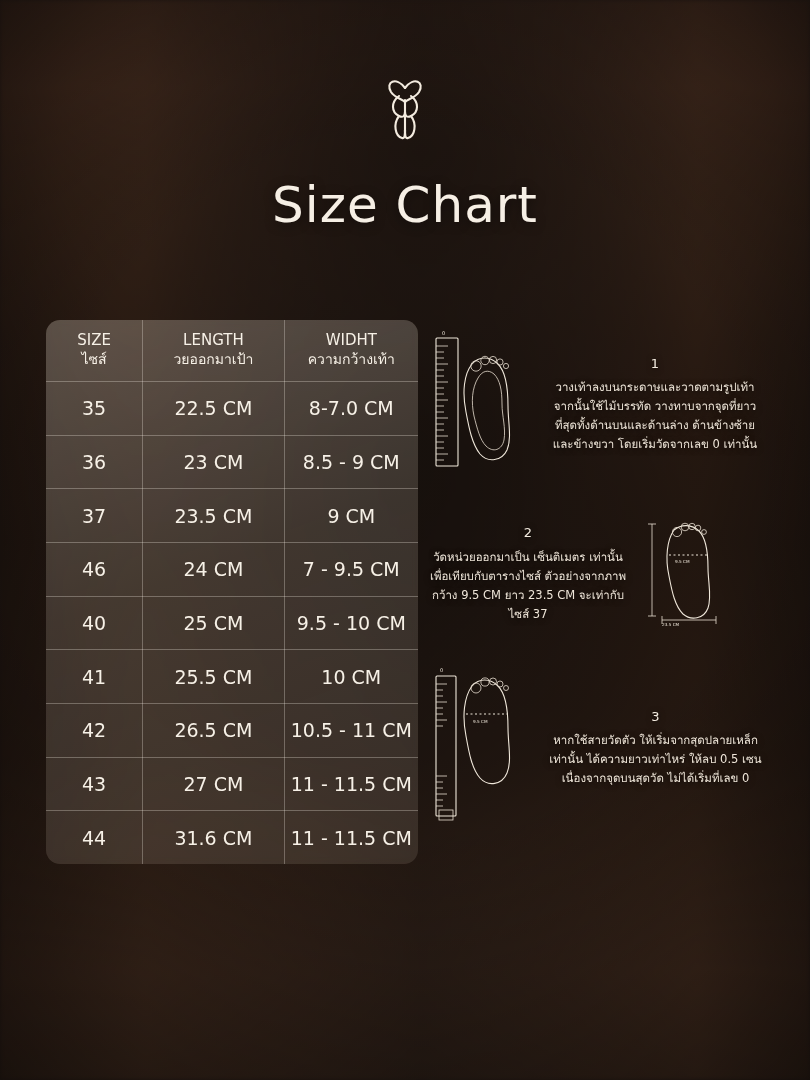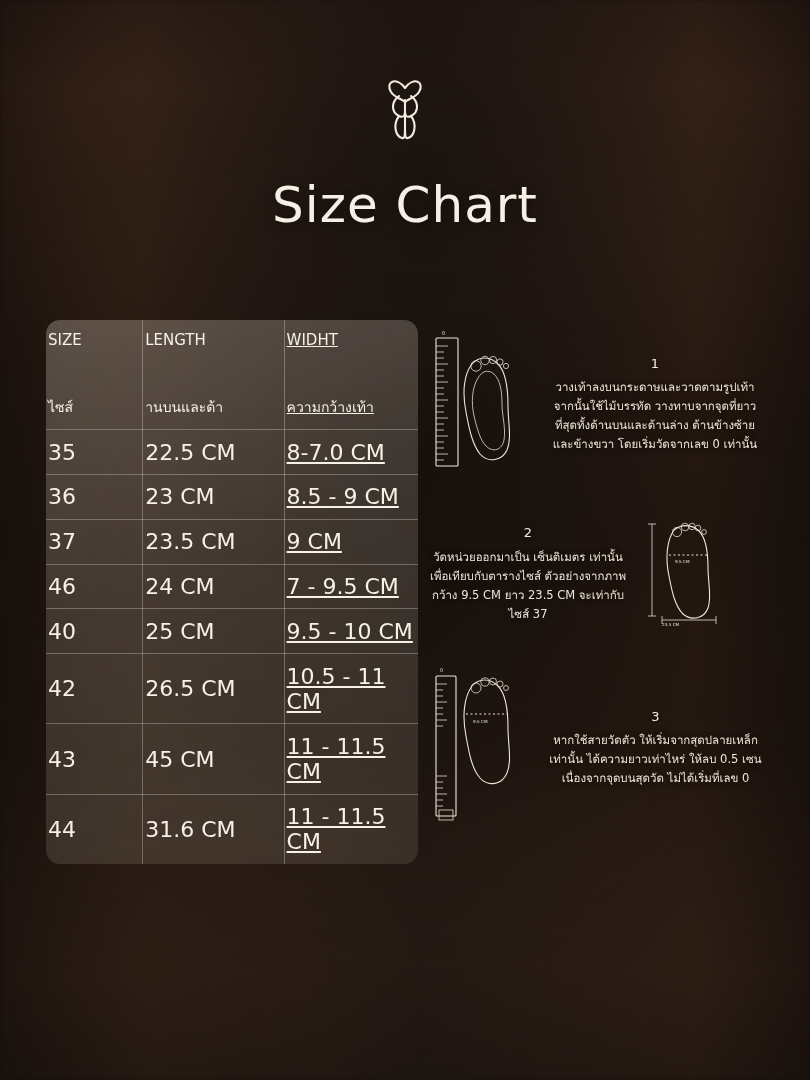--- a/index.html
+++ b/index.html
@@ -74,31 +74,31 @@
     backdrop-filter: blur(3px);
     overflow: hidden;
   }
   .tbl {
     width: 100%; height: 100%;
     border-collapse: collapse;
     color: #f7f1e7;
     font-family: "DejaVu Sans", sans-serif;
   }
   .tbl th, .tbl td {
-    text-align: left;
+    text-align: center;
     font-weight: 400;
     border-bottom: 1px solid rgba(245,238,228,0.30);
   }
   .tbl th { padding: 10px 2px 12px; font-size: 15px; line-height: 1.35; }
-  .tbl td { font-size: 22px; padding: 9px 2px; }
+  .tbl td { font-size: 19px; padding: 9px 2px; }
   .tbl tr:last-child td { border-bottom: none; border-radius: 13px; }
   .col-size   { width: 26%; border-right: 1px solid rgba(245,238,228,0.30); }
   .col-length { width: 38%; border-right: 1px solid rgba(245,238,228,0.30); }
-  .col-width  { width: 36%; text-decoration: underline; }
-  .th-sub { display: block; font-size: 14px; margin-top: 48px; }
+  .col-width  { width: 36%; }
+  .th-sub { display: block; font-size: 14px; }
 
   
   .instr {
     position: absolute;
     display: flex;
     align-items: center;
   }
   .instr-text {
     font-family: "DejaVu Sans", sans-serif;
     font-size: 11.5px;
@@ -160,21 +160,21 @@
   <div class="table-card">
     <table class="tbl">
       <thead>
         <tr>
           <th class="col-size">
             <span>SIZE</span>
             <span class="th-sub">ไซส์</span>
           </th>
           <th class="col-length">
             <span>LENGTH</span>
-            <span class="th-sub">านบนและด้า</span>
+            <span class="th-sub">วยออกมาเป้า</span>
           </th>
           <th class="col-width">
             <span>WIDHT</span>
             <span class="th-sub">ความกว้างเท้า</span>
           </th>
         </tr>
       </thead>
       <tbody>
         <tr>
             <td class="col-size">35</td>
@@ -195,27 +195,32 @@
             <td class="col-size">46</td>
             <td class="col-length">24 CM</td>
             <td class="col-width">7 - 9.5 CM</td>
           </tr>
         <tr>
             <td class="col-size">40</td>
             <td class="col-length">25 CM</td>
             <td class="col-width">9.5 - 10 CM</td>
           </tr>
         <tr>
+            <td class="col-size">41</td>
+            <td class="col-length">25.5 CM</td>
+            <td class="col-width">10 CM</td>
+          </tr>
+        <tr>
             <td class="col-size">42</td>
             <td class="col-length">26.5 CM</td>
             <td class="col-width">10.5 - 11 CM</td>
           </tr>
         <tr>
             <td class="col-size">43</td>
-            <td class="col-length">45 CM</td>
+            <td class="col-length">27 CM</td>
             <td class="col-width">11 - 11.5 CM</td>
           </tr>
         <tr>
             <td class="col-size">44</td>
             <td class="col-length">31.6 CM</td>
             <td class="col-width">11 - 11.5 CM</td>
           </tr>
       </tbody>
     </table>
   </div>

